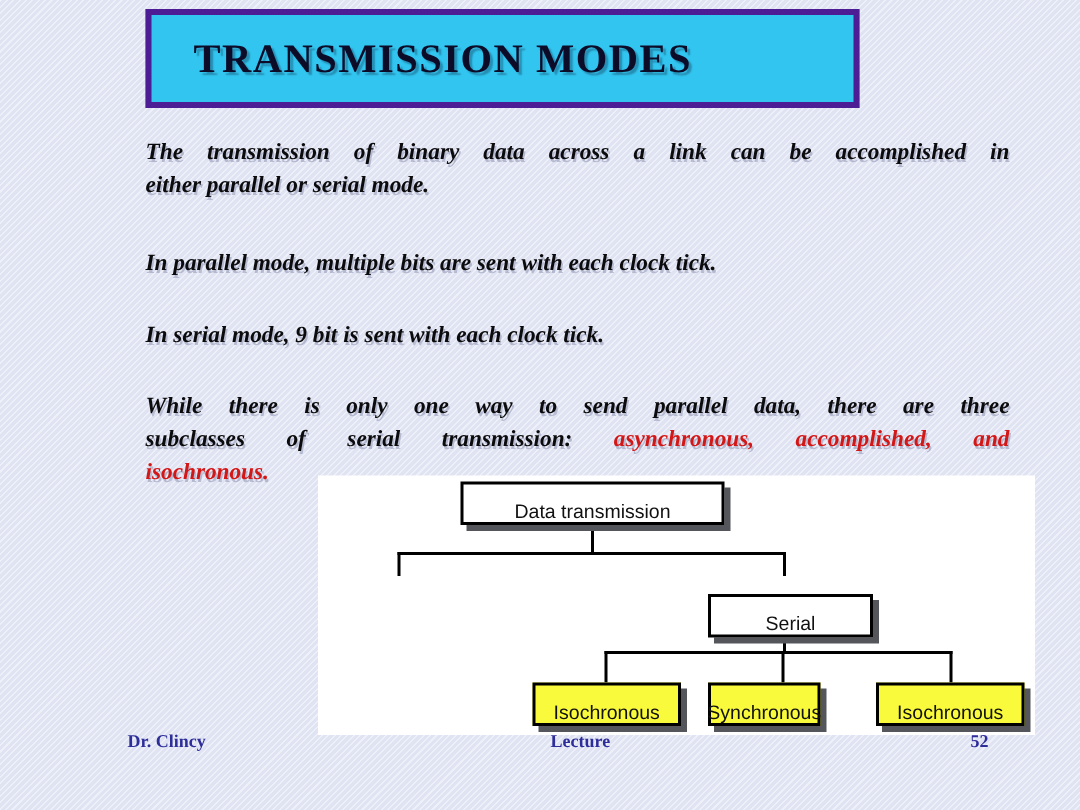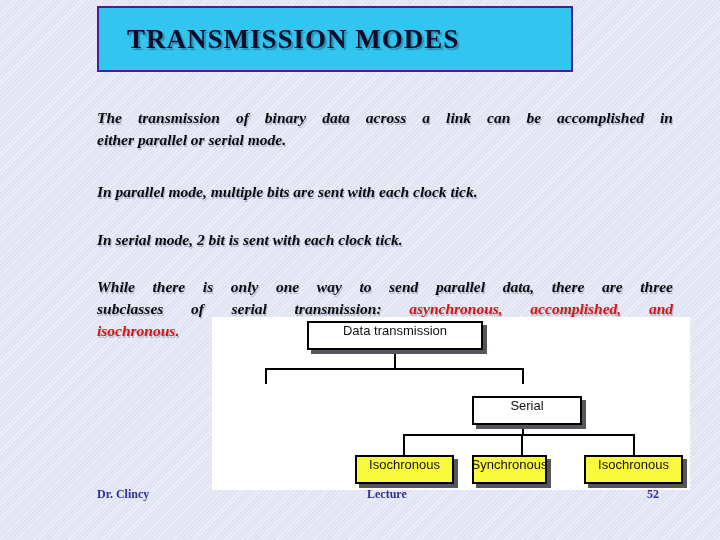--- a/index.html
+++ b/index.html
@@ -6,55 +6,54 @@
   body{
     width:720px;height:540px;overflow:hidden;
     font-family:"Liberation Serif", serif;
     background:repeating-linear-gradient(135deg,#eef0f9 0px,#eef0f9 1px,#e0e3f2 1px,#e0e3f2 3px);
   }
   .slide{position:relative;width:720px;height:540px;}
 
   
   .title-box{
     position:absolute;left:97px;top:6px;width:476px;height:66px;
-    background:#31c5ef;border:2px solid #4c1d95;box-sizing:border-box;
+    background:#31c5ef;border:4px solid #4c1d95;box-sizing:border-box;
     display:flex;align-items:center;padding-left:28px;
   }
   .title-text{
     font-size:27px;font-weight:bold;color:#0c0c28;letter-spacing:1px;
     text-shadow:2px 2px 1px rgba(20,40,70,0.35);
     white-space:nowrap;
   }
 
   
   .body-text{
     position:absolute;left:97px;top:91px;width:576px;
     font-size:15.5px;font-weight:bold;font-style:italic;color:#0b0b0d;
     line-height:22px;
     text-shadow:1px 2px 0 rgba(125,130,165,0.45);
-    margin-top:16px;
   }
   .para{margin:0;}
   .para.m1{margin-bottom:30px;}
   .para.m2{margin-bottom:26px;}
   .para.m3{margin-bottom:25px;}
   .tline{display:block;text-align:left;}
   .tline.just{text-align:justify;text-align-last:justify;}
   .red{color:#d31717;}
 
   
   .diagram{
     position:absolute;left:212px;top:317px;width:478px;height:173px;
     background:#ffffff;
     font-family:"Liberation Sans", sans-serif;
   }
   .node{
     position:absolute;box-sizing:border-box;height:29px;
     border:2px solid #000;box-shadow:4px 4px 0 0 #55565c;
-    display:flex;align-items:flex-start;justify-content:center;
+    display:flex;align-items:flex-end;justify-content:center;
     font-size:13px;color:#111;background:#fff;
   }
   .node.fill-yellow{background:#fafa3c;}
   .node.fill-white{background:#ffffff;}
   .n-dt{left:95px;top:4px;width:176px;}
   .n-parallel{left:2px;top:67px;width:104px;}
   .n-serial{left:260px;top:79px;width:110px;}
   .n-async{left:143px;top:138px;width:99px;}
   .n-sync{left:260px;top:138px;width:75px;}
   .n-iso{left:372px;top:138px;width:99px;}
@@ -68,21 +67,21 @@
   .l-vasync{left:191px;top:117px;width:2px;height:21px;}
   .l-vsync{left:309px;top:117px;width:2px;height:21px;}
   .l-viso{left:421px;top:117px;width:2px;height:21px;}
 
   
   .footer-item{
     position:absolute;top:487px;
     font-size:12px;font-weight:bold;color:#2e2e9a;
     font-family:"Liberation Serif", serif;
   }
-  .f-left{left:97px;}
+  .f-left{left:85px;}
   .f-center{left:367px;}
   .f-right{left:647px;}
 </style>
 </head>
 <body>
 
 <div class="slide">
 
   <div class="title-box">
     <span class="title-text">TRANSMISSION MODES</span>
@@ -90,21 +89,21 @@
 
   <div class="body-text" id="paragraphs">
       <div class="para m1">
         <div class="tline just"><span>The transmission of binary data across a link can be accomplished in</span></div>
         <div class="tline"><span>either parallel or serial mode.</span></div>
       </div>
       <div class="para m2">
         <div class="tline"><span>In parallel mode, multiple bits are sent with each clock tick.</span></div>
       </div>
       <div class="para m3">
-        <div class="tline"><span>In serial mode, 2 bit is sent with each clock tick.</span></div>
+        <div class="tline"><span>In serial mode, 9 bit is sent with each clock tick.</span></div>
       </div>
       <div class="para">
         <div class="tline just"><span>While there is only one way to send parallel data, there are three</span></div>
         <div class="tline just"><span>subclasses of serial transmission: </span><span class="red">asynchronous, accomplished, and</span></div>
         <div class="tline"><span class="red">isochronous.</span></div>
       </div>
     </div>
 
   <div class="diagram">
     <div class="cline l-vdt"></div>

